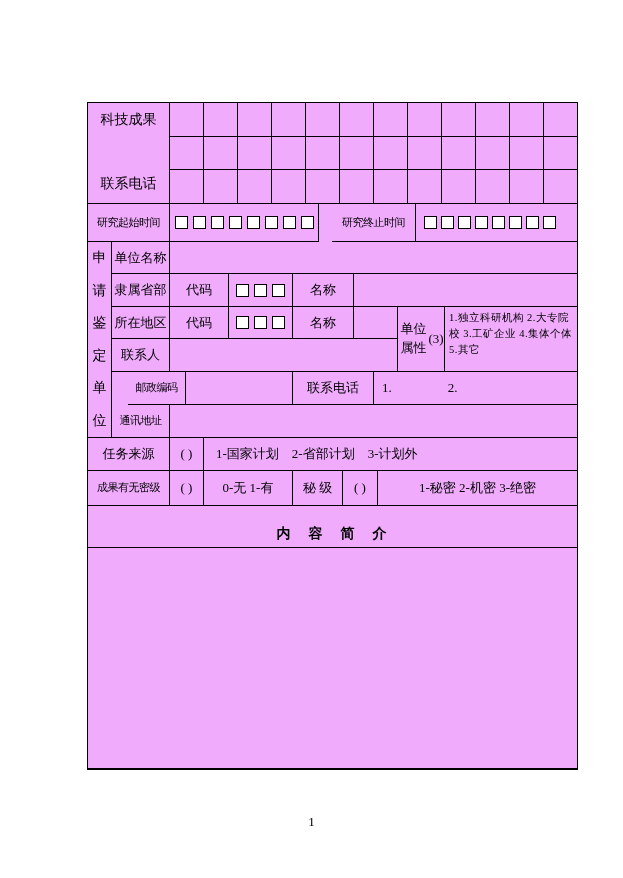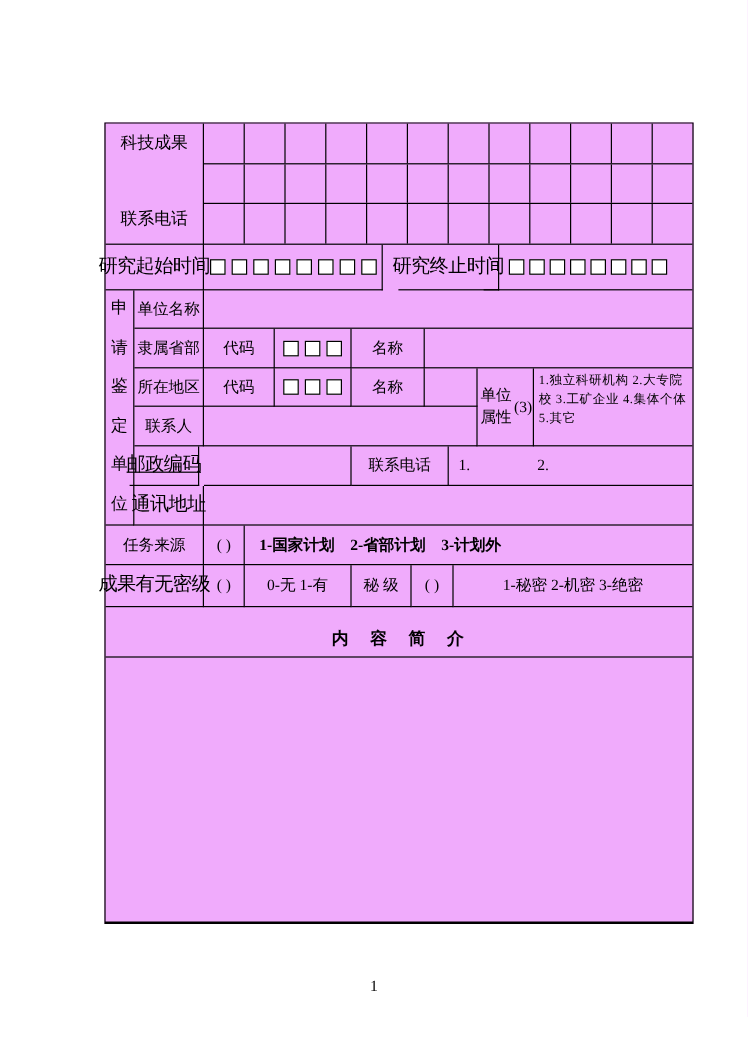--- a/index.html
+++ b/index.html
@@ -13,22 +13,22 @@
     box-sizing:border-box;border:1px solid #000;border-bottom-width:2px;background:#f0abfc;
   }
   .cell{
     position:absolute;box-sizing:border-box;
     border-right:1px solid #000;border-bottom:1px solid #000;
     display:flex;align-items:center;justify-content:center;
     font-size:13px;line-height:1.2;white-space:nowrap;
   }
   .edge-r{border-right:none;}
   .edge-b{border-bottom:none;}
-  .left-pad{justify-content:flex-start;padding-left:12px;font-weight:bold;}
-  .small{font-size:16px;letter-spacing:-0.5px;text-align:right;}
+  .left-pad{justify-content:flex-start;padding-left:12px;}
+  .small{font-size:11px;letter-spacing:-0.5px;text-align:right;}
   
   .gridrow{position:absolute;left:82px;right:0;box-sizing:border-box;border-bottom:1px solid #000;display:flex;}
   .gcell{flex:1;box-sizing:border-box;border-right:1px solid #000;height:100%;}
   .gridrow .gcell:last-child{border-right:none;}
   .name-label{flex-direction:column;justify-content:space-between;padding:9px 0 10px 0;font-size:14px;}
   
   .ckbox{display:inline-block;width:13px;height:13px;box-sizing:border-box;border:1px solid #000;background:#fff;flex:none;}
   .boxes{gap:5px;}
   .boxes-tight{gap:4px;}
   
@@ -152,21 +152,21 @@
     <div class="cell" style="left:266px;top:204px;width:44px;height:32px;"></div>
     <div class="cell attr-label" style="left:310px;top:204px;width:47px;height:65px;">
       <div class="wrap2">单位属性</div>
       <div>(3)</div>
     </div>
     <div class="cell attr-text edge-r" style="left:357px;top:204px;right:0;height:65px;">1.独立科研机构 2.大专院校 3.工矿企业 4.集体个体 5.其它</div>
 
     <div class="cell" style="left:24px;top:236px;width:58px;height:33px;">联系人</div>
     <div class="cell" style="left:82px;top:236px;width:228px;height:33px;"></div>
 
-    <div class="cell small" style="left:20px;top:269px;width:58px;height:33px;text-decoration:underline;">邮政编码</div>
+    <div class="cell small" style="left:40px;top:269px;width:58px;height:33px;">邮政编码</div>
     <div class="cell" style="left:82px;top:269px;width:123px;height:33px;"></div>
     <div class="cell" style="left:205px;top:269px;width:81px;height:33px;">联系电话</div>
     <div class="cell phones edge-r" style="left:286px;top:269px;right:0;height:33px;">
       <span>1.</span>
       <span class="p2">2.</span>
     </div>
 
     <div class="cell small" style="left:24px;top:302px;width:58px;height:33px;">通讯地址</div>
     <div class="cell edge-r" style="left:82px;top:302px;right:0;height:33px;"></div>
 

